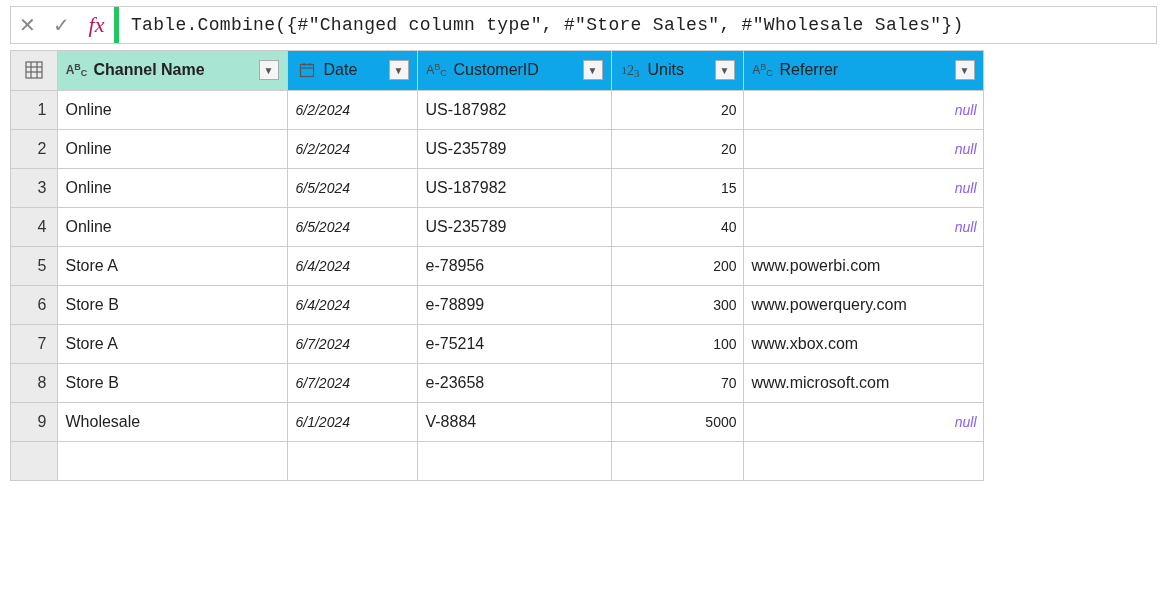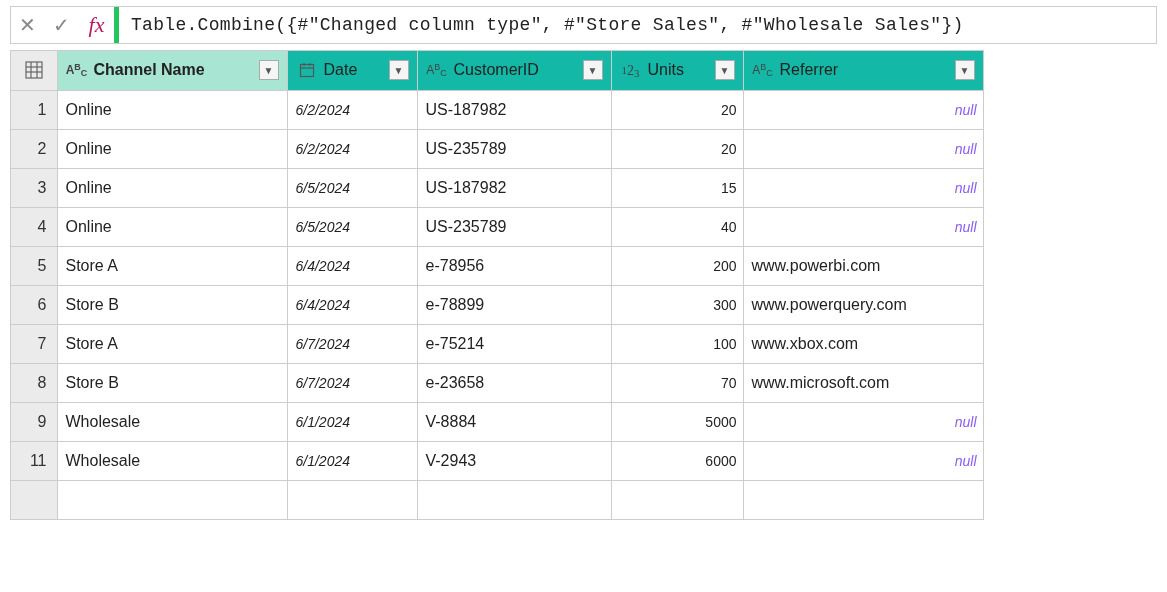--- a/index.html
+++ b/index.html
@@ -65,21 +65,21 @@
   th, td {
     border-right: 1px solid #ccc;
     border-bottom: 1px solid #ccc;
     height: 39px;
     padding: 0 8px;
     vertical-align: middle;
     white-space: nowrap;
     overflow: hidden;
   }
   th {
-    background: #14b8a6;
+    background: #0ea5e9;
     font-weight: 400;
     font-size: 16px;
     text-align: left;
     position: relative;
   }
   .rownum-hdr {
     width: 46px;
     background: #ebebeb;
     text-align: center;
   }
@@ -289,28 +289,20 @@
           <td class="ref">www.microsoft.com</td>
         </tr>
         <tr>
           <td class="rownum">9</td>
           <td class="chan">Wholesale</td>
           <td class="date">6/1/2024</td>
           <td class="cust">V-8884</td>
           <td class="units">5000</td>
           <td class="ref-null">null</td>
         </tr>
-        <tr>
-          <td class="rownum">11</td>
-          <td class="chan">Wholesale</td>
-          <td class="date">6/1/2024</td>
-          <td class="cust">V-2943</td>
-          <td class="units">6000</td>
-          <td class="ref-null">null</td>
-        </tr>
         <tr class="empty">
           <td class="rownum"></td>
           <td></td>
           <td></td>
           <td></td>
           <td></td>
           <td></td>
         </tr>
       </tbody>
 </table>

